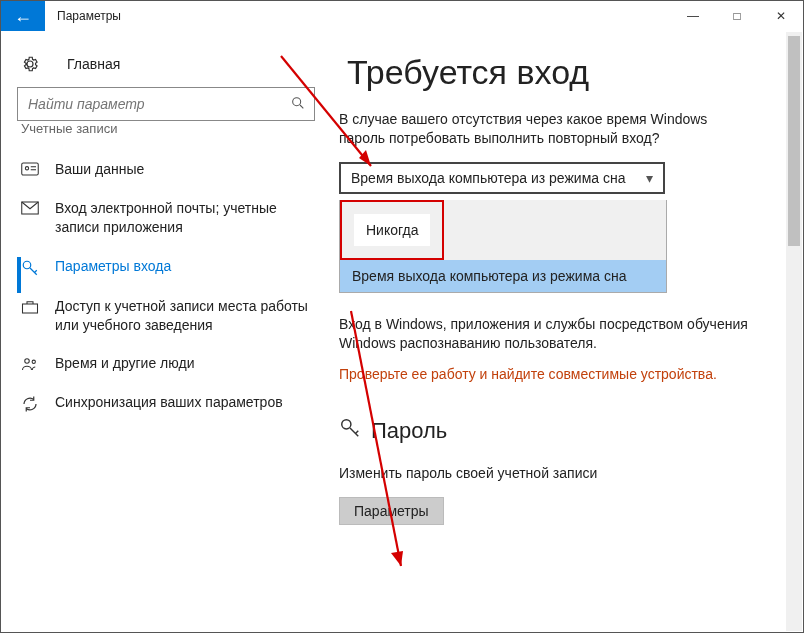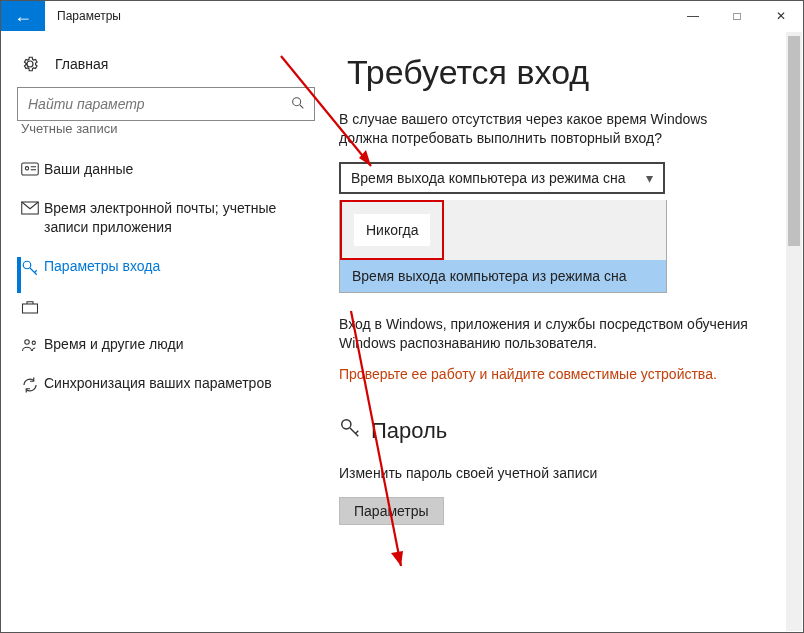--- a/index.html
+++ b/index.html
@@ -4,28 +4,28 @@
 <style>
 html,body{margin:0;padding:0;font-family:"Segoe UI",Arial,sans-serif;font-size:14px;color:#222;background:#fff}
 .window{width:804px;height:633px;border:1px solid #555;box-sizing:border-box;position:relative;overflow:hidden;background:#fff}
 .titlebar{height:30px;background:#fff;display:flex;align-items:stretch}
 .back-btn{width:44px;background:#0078d7;color:#fff;display:flex;align-items:center;justify-content:center;font-size:18px}
 .title{flex:0 0 auto;padding:6px 12px;display:flex;align-items:center;font-size:12px}
 .spacer{flex:1}
 .win-btn{width:44px;display:flex;align-items:center;justify-content:center;font-size:12px;color:#333}
 .body{display:flex;height:calc(633px - 32px)}
 .sidebar{width:330px;padding:20px 16px 0 16px;box-sizing:border-box}
-.home-row{display:flex;align-items:center;gap:16px;padding:4px 4px 14px 4px}
+.home-row{display:flex;align-items:center;gap:28px;padding:4px 4px 14px 4px}
 .home-row .icon{width:18px;display:flex;justify-content:center}
 .search{height:32px;border:1px solid #888;display:flex;align-items:center;padding:0 8px;}
 .search input{flex:1;border:none;outline:none;font-size:14px;font-style:italic;color:#888;background:transparent}
 .search .sicon{color:#555}
 .section-label{color:#666;font-size:13px;margin:0 0 14px 4px}
 .nav{display:flex;flex-direction:column}
-.nav-item{display:flex;align-items:flex-start;gap:5px;padding:10px 4px;cursor:pointer}
+.nav-item{display:flex;align-items:flex-start;gap:16px;padding:10px 4px;cursor:pointer}
 .nav-item .icon{width:18px;display:flex;justify-content:center;padding-top:2px;color:#333;font-size:14px}
 .nav-item .label{line-height:1.35}
 .nav-item.active{color:#0078d7}
 .nav-item.active .icon{color:#0078d7}
 .nav-item.active::before{content:"";position:absolute;left:0;width:4px;height:36px;background:#0078d7}
 .nav-item{position:relative}
 .content{flex:1;padding:22px 20px 0 0;box-sizing:border-box;overflow-y:auto}
 .content-inner{padding-left:8px;padding-right:28px}
 h1{font-weight:400;font-size:34px;margin:0 0 18px 8px}
 .desc{margin:0 0 14px 0;line-height:1.35}
@@ -107,39 +107,40 @@
           </span>
           <span class="label">Ваши данные</span>
         </div>
         <div class="nav-item">
           <span class="icon">
             <svg width="18" height="14" viewBox="0 0 24 18">
                 <rect x="1" y="1" width="22" height="16" fill="none" stroke="#333" stroke-width="1.4"></rect>
                 <path d="M1 1l11 9L23 1" fill="none" stroke="#333" stroke-width="1.4"></path>
               </svg>
           </span>
-          <span class="label">Время электронной почты; учетные записи приложения</span>
+          <span class="label">Вход электронной почты; учетные записи приложения</span>
         </div>
         <div class="nav-item active">
           <span class="icon">
             <svg width="18" height="18" viewBox="0 0 24 24">
                 <circle cx="8" cy="8" r="5" fill="none" stroke="#0078d7" stroke-width="1.6"></circle>
                 <line x1="12" y1="12" x2="21" y2="21" stroke="#0078d7" stroke-width="1.6"></line>
                 <line x1="18" y1="18" x2="21" y2="15" stroke="#0078d7" stroke-width="1.6"></line>
               </svg>
           </span>
           <span class="label">Параметры входа</span>
         </div>
         <div class="nav-item">
           <span class="icon">
             <svg width="18" height="16" viewBox="0 0 24 20">
                 <rect x="2" y="6" width="20" height="12" fill="none" stroke="#333" stroke-width="1.4"></rect>
                 <path d="M8 6V3h8v3" fill="none" stroke="#333" stroke-width="1.4"></path>
               </svg>
           </span>
+          <span class="label">Доступ к учетной записи места работы или учебного заведения</span>
         </div>
         <div class="nav-item">
           <span class="icon">
             <svg width="18" height="16" viewBox="0 0 24 20">
                 <circle cx="8" cy="6" r="3" fill="none" stroke="#333" stroke-width="1.4"></circle>
                 <path d="M2 18c0-3 3-5 6-5s6 2 6 5" fill="none" stroke="#333" stroke-width="1.4"></path>
                 <circle cx="17" cy="7" r="2.2" fill="none" stroke="#333" stroke-width="1.4"></circle>
                 <path d="M15 18c0-2 2-4 4-4" fill="none" stroke="#333" stroke-width="1.4"></path>
               </svg>
           </span>
@@ -153,21 +154,21 @@
               </svg>
           </span>
           <span class="label">Синхронизация ваших параметров</span>
         </div>
       </div>
     </div>
 
     <div class="content">
       <div class="content-inner">
         <h1>Требуется вход</h1>
-        <p class="desc">В случае вашего отсутствия через какое время Windows должна потребовать выполнить повторный вход?</p>
+        <p class="desc">В случае вашего отсутствия через какое время Windows пароль потребовать выполнить повторный вход?</p>
 
         <div class="combo">
           <span>Время выхода компьютера из режима сна</span>
           <span class="chev">▾</span>
         </div>
 
         <div class="dropdown">
           <span class="highlight">
             <div class="dd-item hover">
               <span>Никогда</span>

